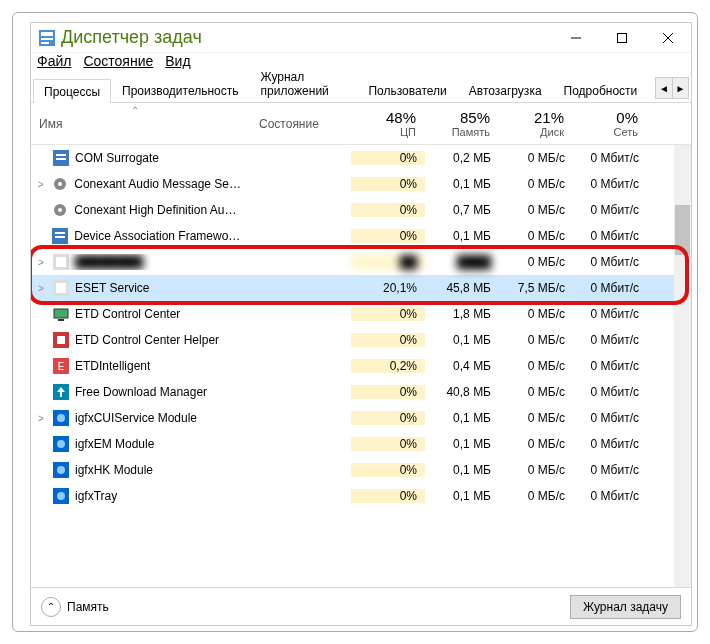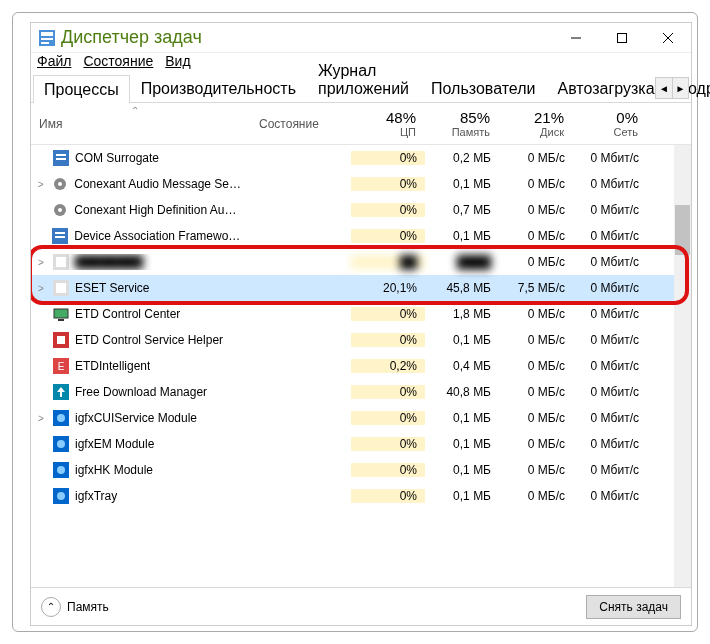--- a/index.html
+++ b/index.html
@@ -8,21 +8,21 @@
 .window { position: absolute; left: 30px; top: 22px; right: 18px; bottom: 18px; border: 1px solid #ccc; background: #fff; display: flex; flex-direction: column; }
 .titlebar { height: 30px; display: flex; align-items: center; padding-left: 8px; border-bottom: 1px solid #eee; }
 .titlebar .icon { width: 16px; height: 16px; margin-right: 6px; }
 .titlebar .title { flex: 1; font-size: 18px; color: #4d7c0f; }
 .window-controls { display: flex; }
 .window-controls .btn { width: 46px; height: 30px; display: flex; align-items: center; justify-content: center; color: #000; }
 .menubar { height: 20px; display: flex; align-items: flex-start; padding-left: 6px; gap: 12px; font-size: 14px; }
 .menubar span { text-decoration: underline; text-decoration-color: transparent; }
 .menubar .u { text-decoration: underline; }
 .tabstrip { height: 30px; display: flex; align-items: flex-end; border-bottom: 1px solid #d8d8d8; padding-left: 2px; position: relative; }
-.tab { padding: 5px 10px 4px; font-size: 16px; border: 1px solid transparent; border-bottom: none; color: #000; }
+.tab { padding: 5px 10px 4px; font-size: 12px; border: 1px solid transparent; border-bottom: none; color: #000; }
 .tab.active { border-color: #d8d8d8; background: #fff; position: relative; top: 1px; }
 .tab-arrows { position: absolute; right: 2px; top: 4px; display: flex; border: 1px solid #ccc; }
 .tab-arrows .arr { width: 16px; height: 20px; display: flex; align-items: center; justify-content: center; font-size: 10px; background: #f0f0f0; border-left: 1px solid #ccc; }
 .tab-arrows .arr:first-child { border-left: none; }
 .content { flex: 1; display: flex; flex-direction: column; overflow: hidden; position: relative; }
 .header-row { display: flex; height: 42px; border-bottom: 1px solid #e5e5e5; align-items: stretch; }
 .hcell { display: flex; flex-direction: column; justify-content: center; padding: 0 8px; font-size: 12px; color: #555; border-right: 1px solid transparent; }
 .hcell.name { flex: 0 0 220px; padding-left: 8px; position: relative; }
 .hcell.name .sort { position: absolute; left: 100px; top: 2px; font-size: 10px; color: #888; }
 .hcell.state { flex: 0 0 100px; }
@@ -256,21 +256,21 @@
         </div>
         <div class="row">
           <div class="cell name">
             <span class="exp"></span>
             <span>
               <svg class="ic" viewBox="0 0 16 16">
                 <rect width="16" height="16" fill="#c33"></rect>
                 <rect x="4" y="4" width="8" height="8" fill="#fff"></rect>
               </svg>
             </span>
-            <span class="name-txt">ETD Control Service Helper</span>
+            <span class="name-txt">ETD Control Center Helper</span>
           </div>
           <div class="cell state"></div>
           <div class="cell num cpu">0%</div>
           <div class="cell num">0,1 МБ</div>
           <div class="cell num">0 МБ/с</div>
           <div class="cell num">0 Мбит/с</div>
         </div>
         <div class="row">
           <div class="cell name">
             <span class="exp"></span>
@@ -378,15 +378,15 @@
         <div class="thumb"></div>
       </div>
     </div>
   </div>
 
   <div class="footer">
     <div class="less">
       <span class="circ">⌃</span>
       <span>Память</span>
     </div>
-    <button class="endtask">Снять задач</button>
+    <button class="endtask">Журнал задачу</button>
   </div>
 </div>
 
 </body></html>

